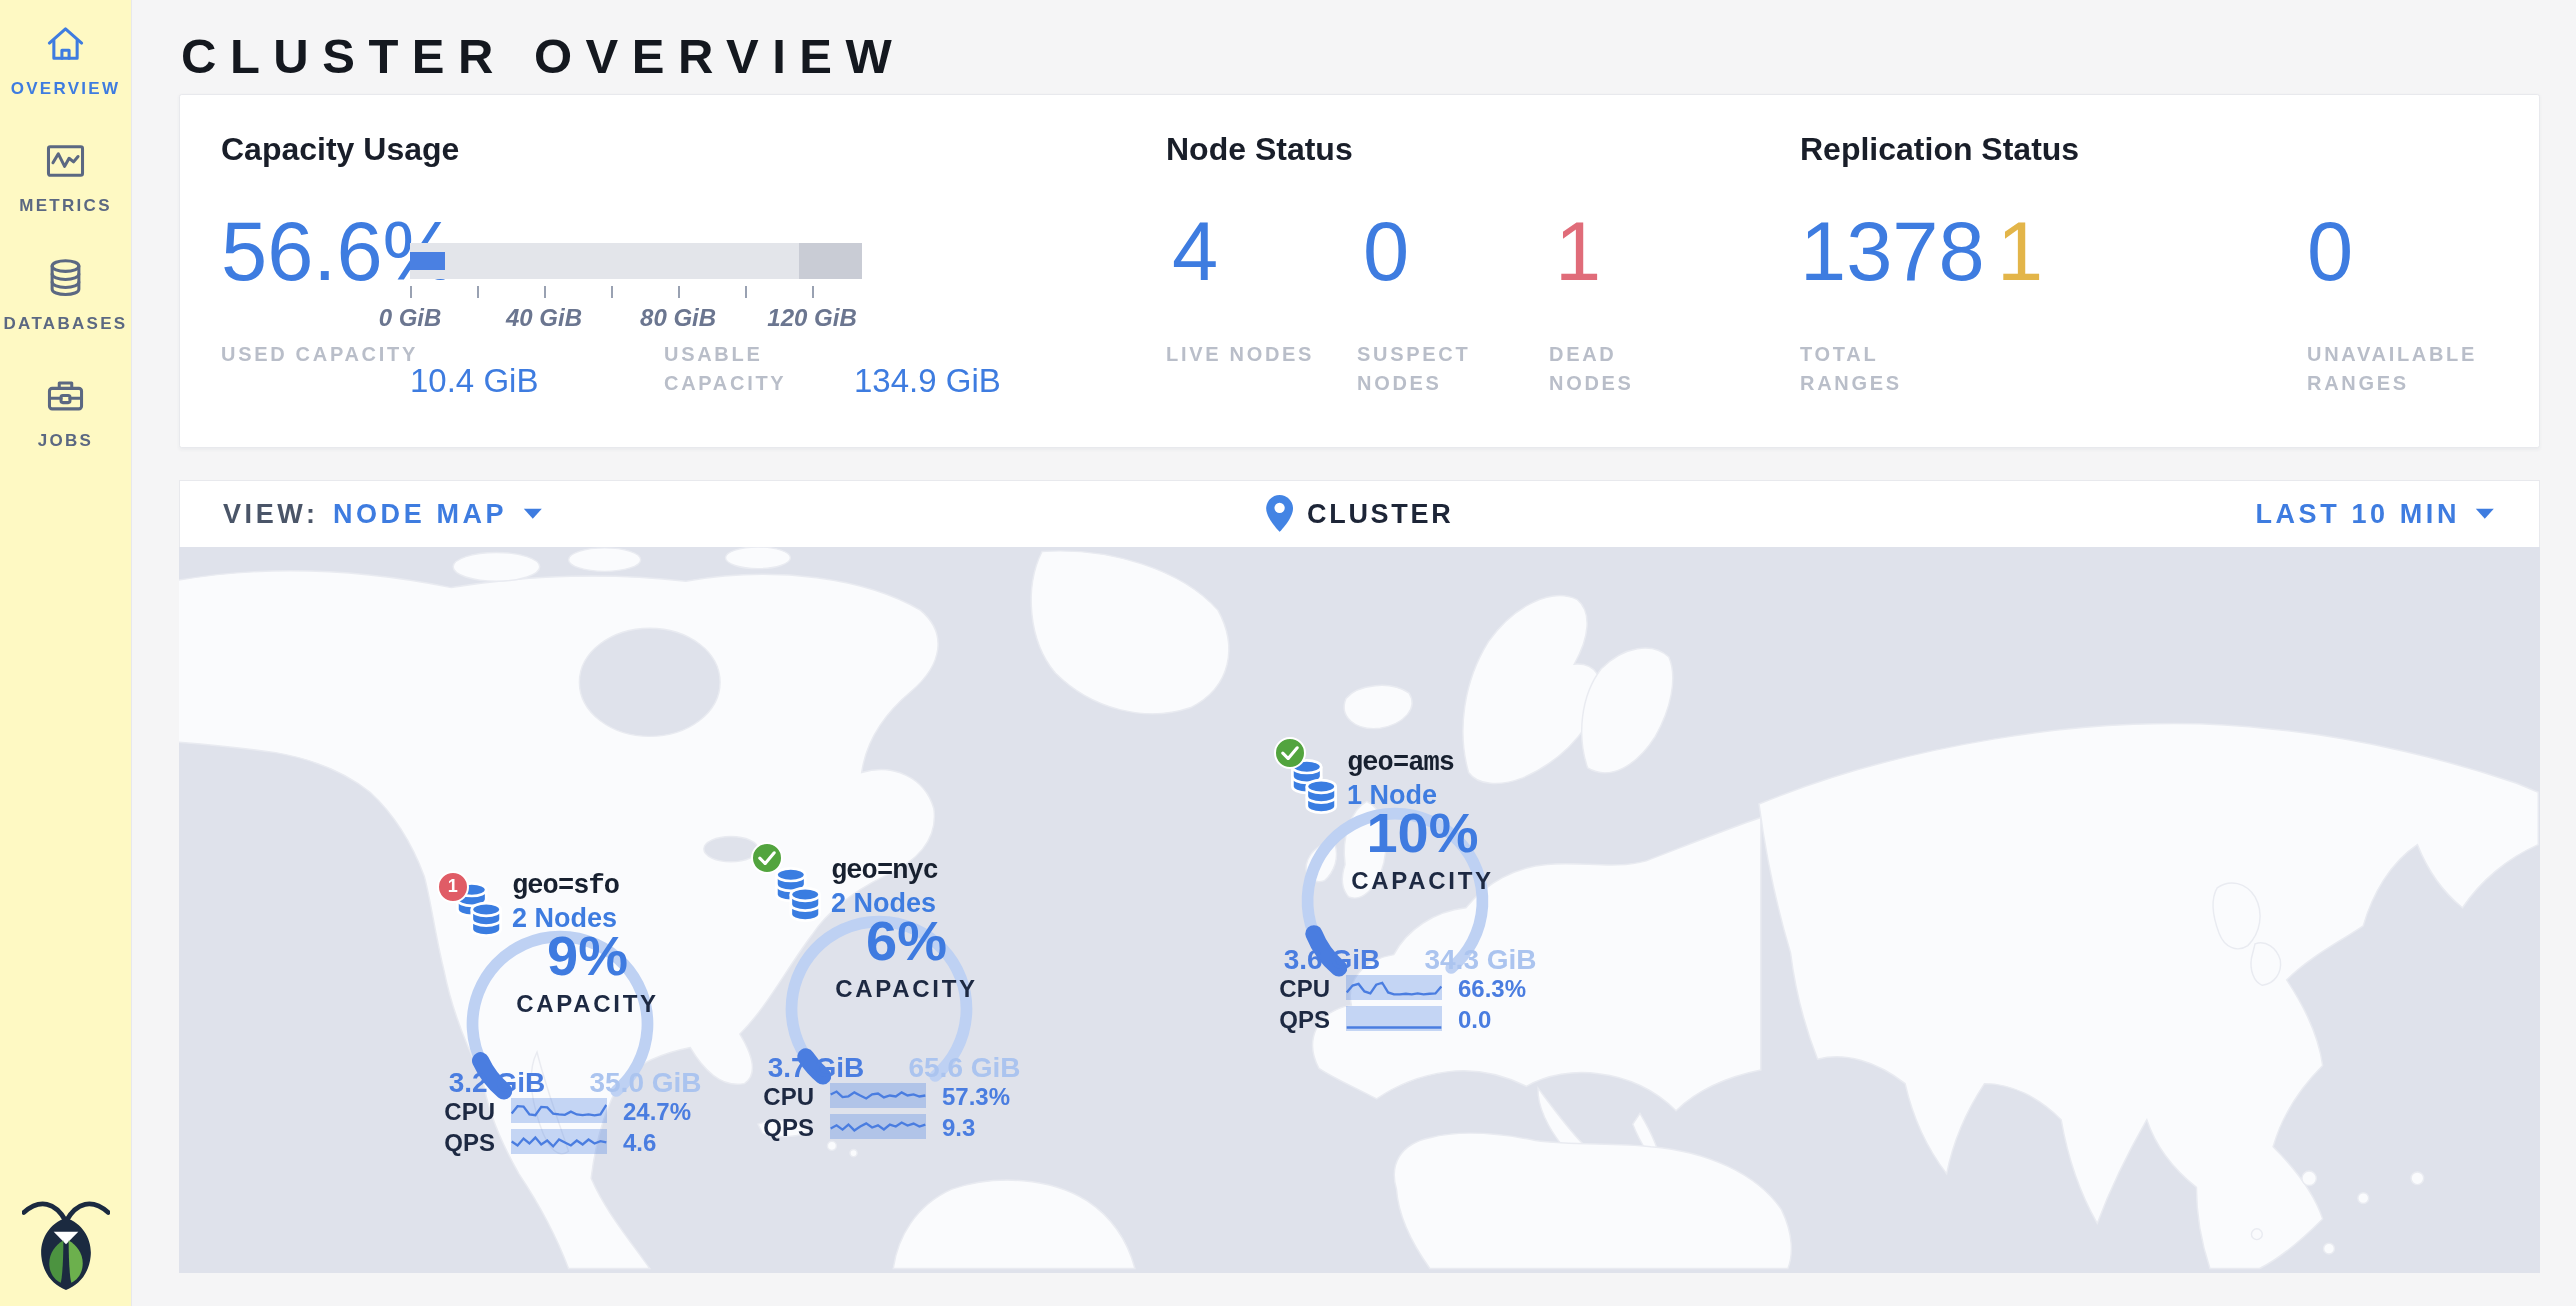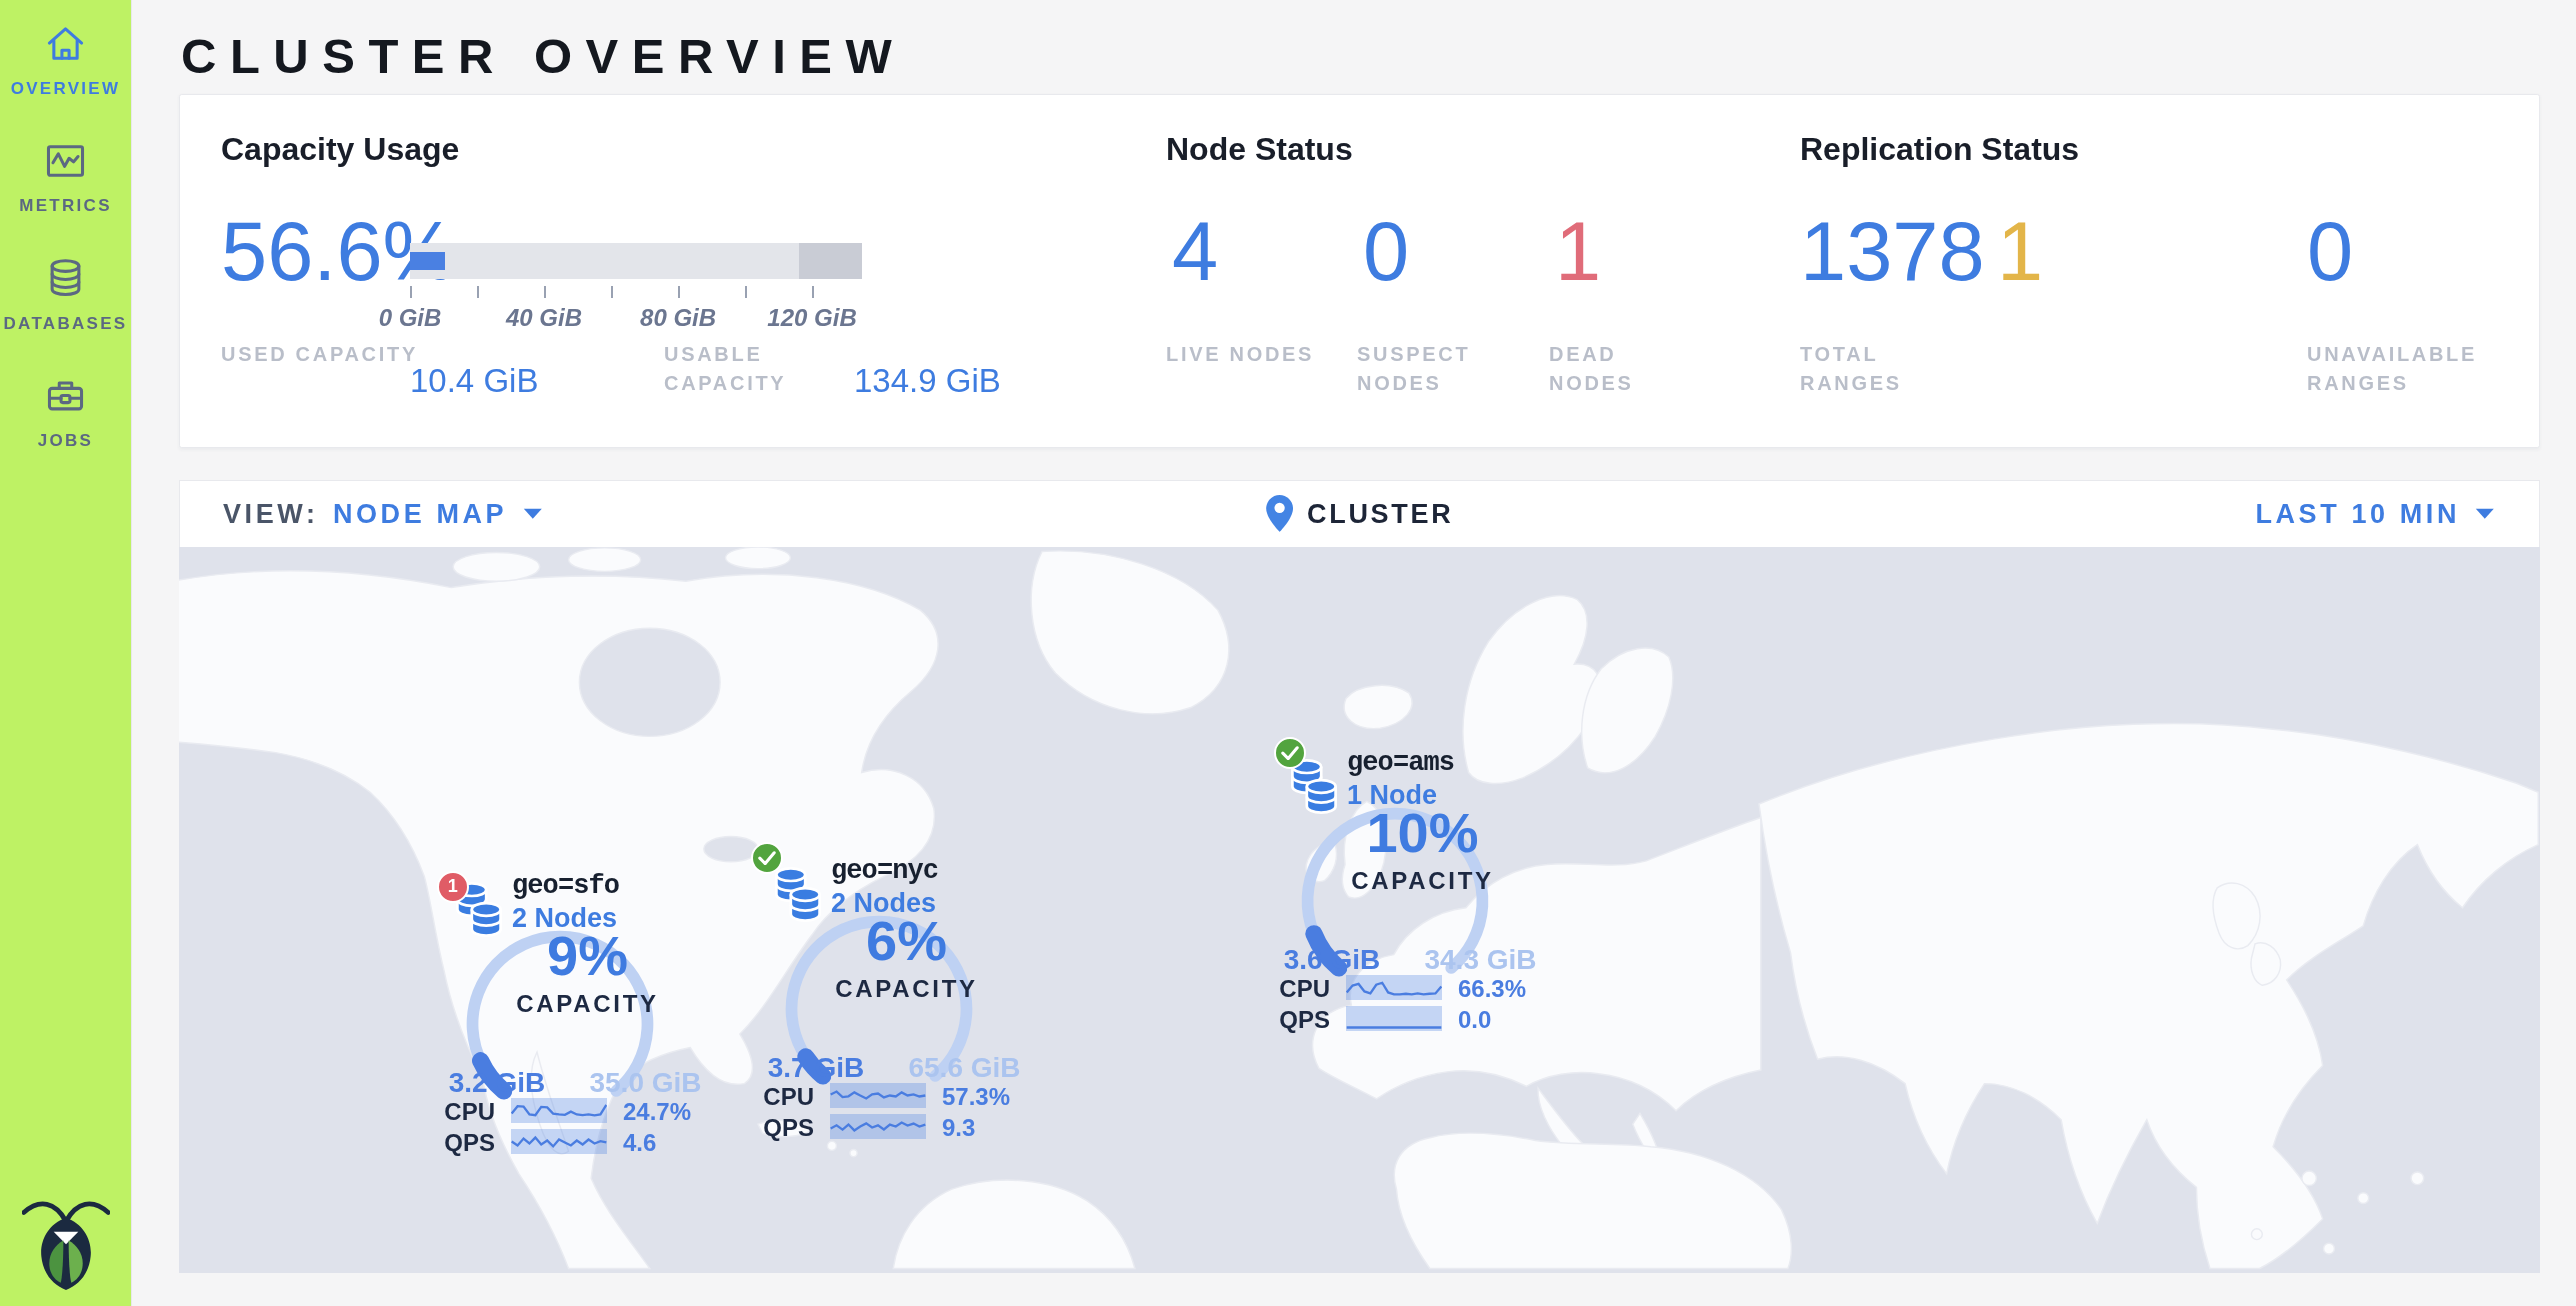--- a/index.html
+++ b/index.html
@@ -1,19 +1,19 @@
 <!DOCTYPE html>
 <html style="font-size:14.4px"><head>
 <meta charset="utf-8">
 <style>
   * { margin:0; padding:0; box-sizing:border-box; }
   html,body { width:2576px; height:1306px; overflow:hidden; background:#f5f5f6;
     font-family:"Liberation Sans", sans-serif; }
   
-  .sidebar { position:absolute; left:0; top:0; width:132px; height:1306px; background:#bef264;
+  .sidebar { position:absolute; left:0; top:0; width:132px; height:1306px; background:#fef9c3;
     border-right:1.8px solid #e7e8ec; z-index:5; }
   .side-item { display:flex; flex-direction:column; align-items:center; gap:12.6px;
     padding-top:23.5px; height:117px; cursor:pointer; color:#5b6882; }
   .side-item .lbl { font-size:17px; font-weight:700; letter-spacing:2.3px; }
   .side-item.active { color:#3e7ce0; }
   .side-item svg { stroke:currentColor; fill:none; stroke-width:3.4; stroke-linecap:round; stroke-linejoin:round; }
   .side-logo { position:absolute; left:21.6px; bottom:14.4px; width:88px; height:101px; }
   
   .main { position:absolute; left:132px; top:0; width:2444px; height:1306px; }
   .page-title { position:absolute; left:49px; top:20px; font-size:49px; font-weight:700;

